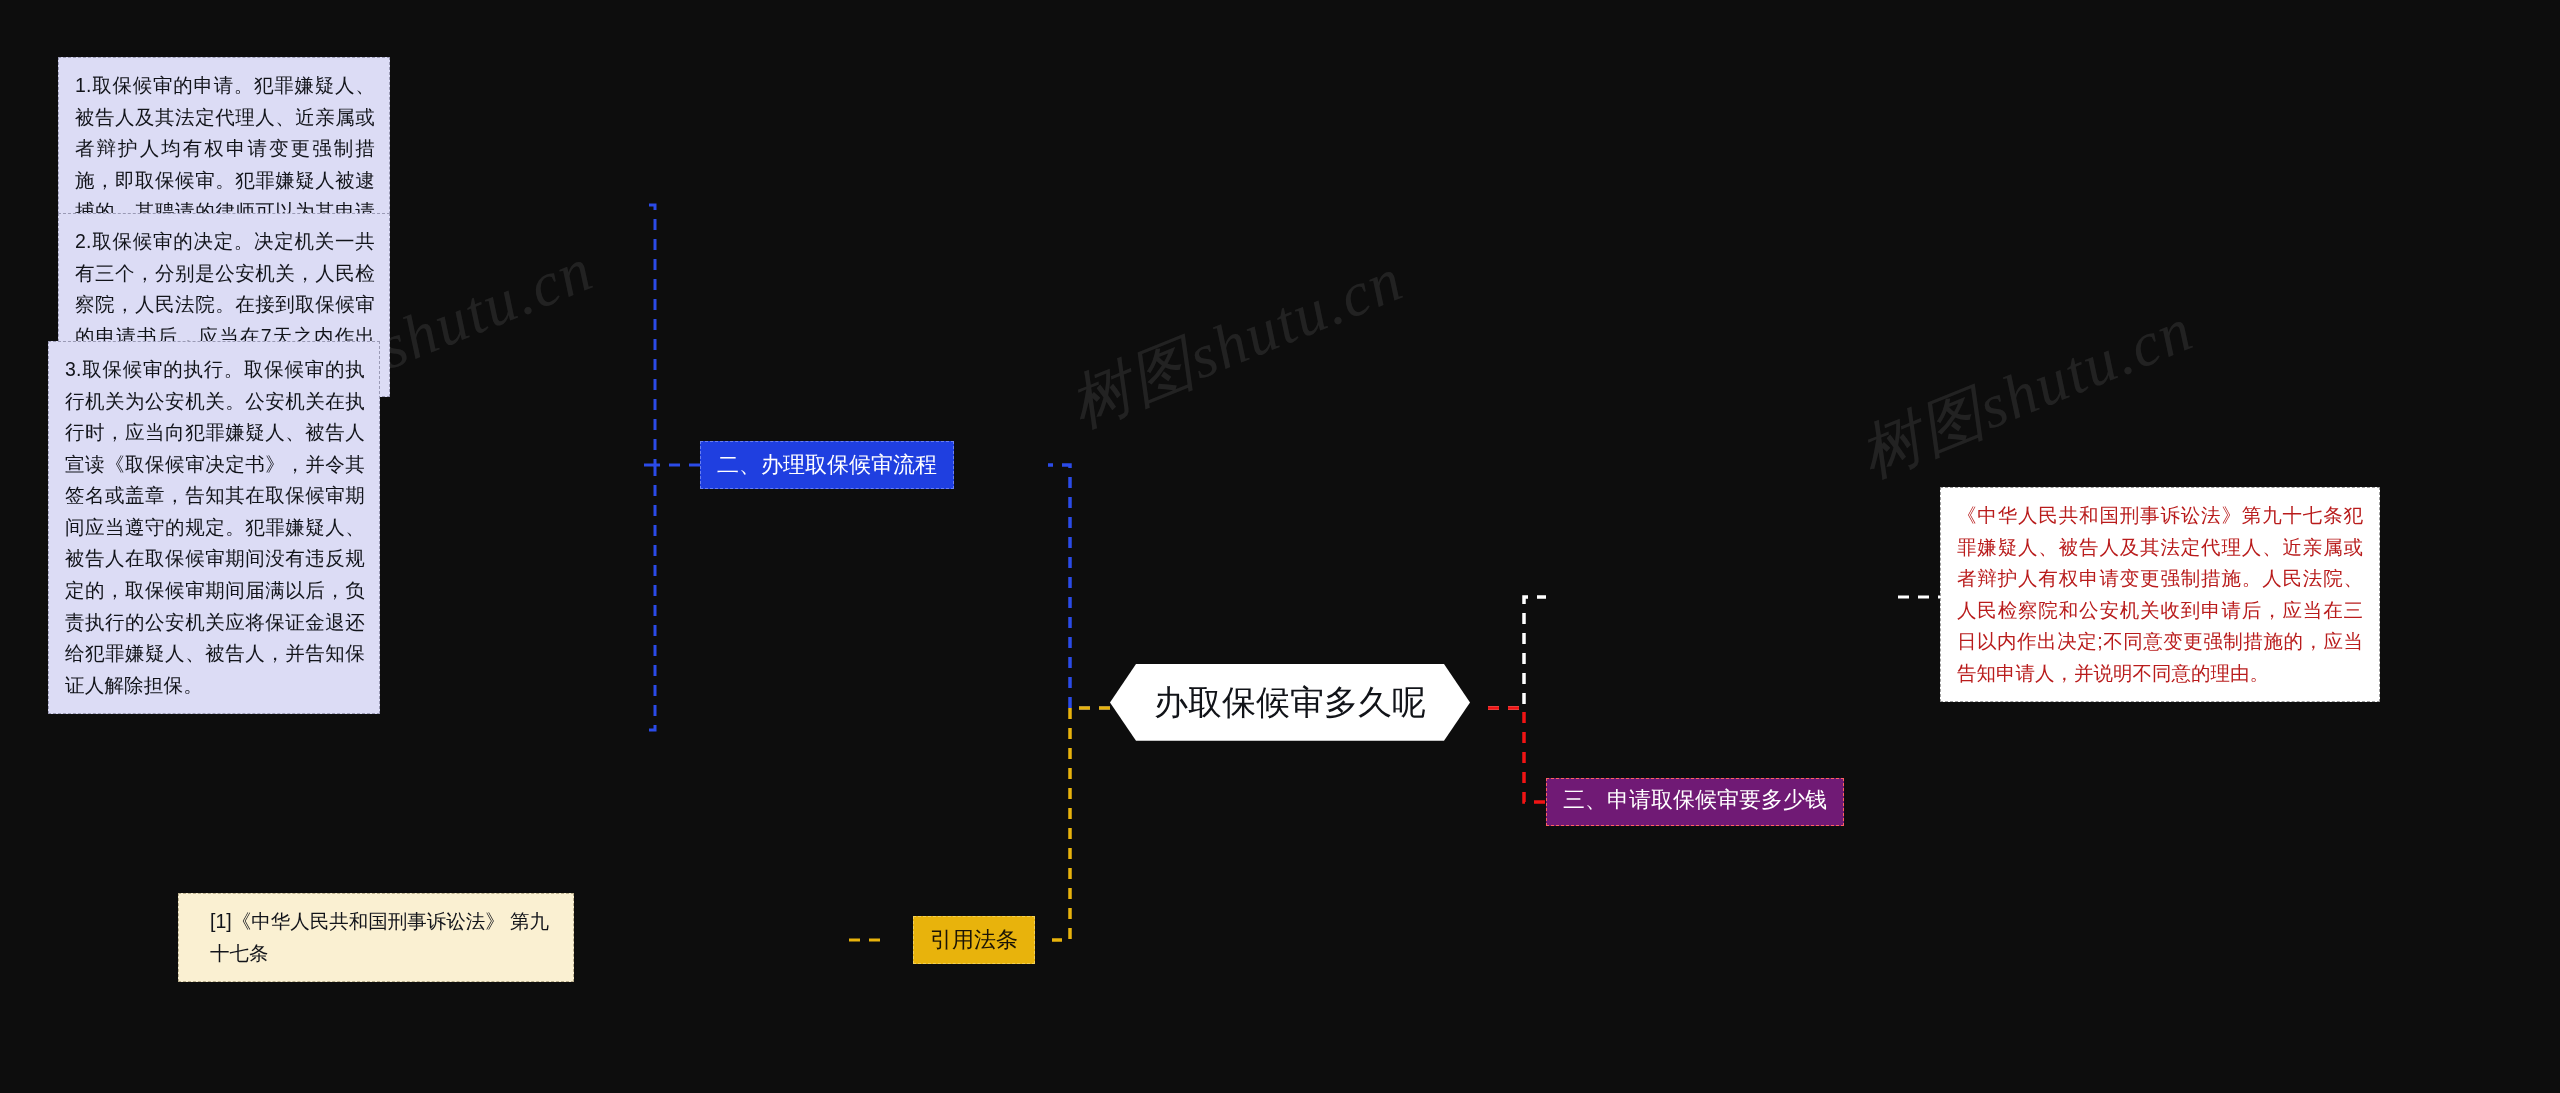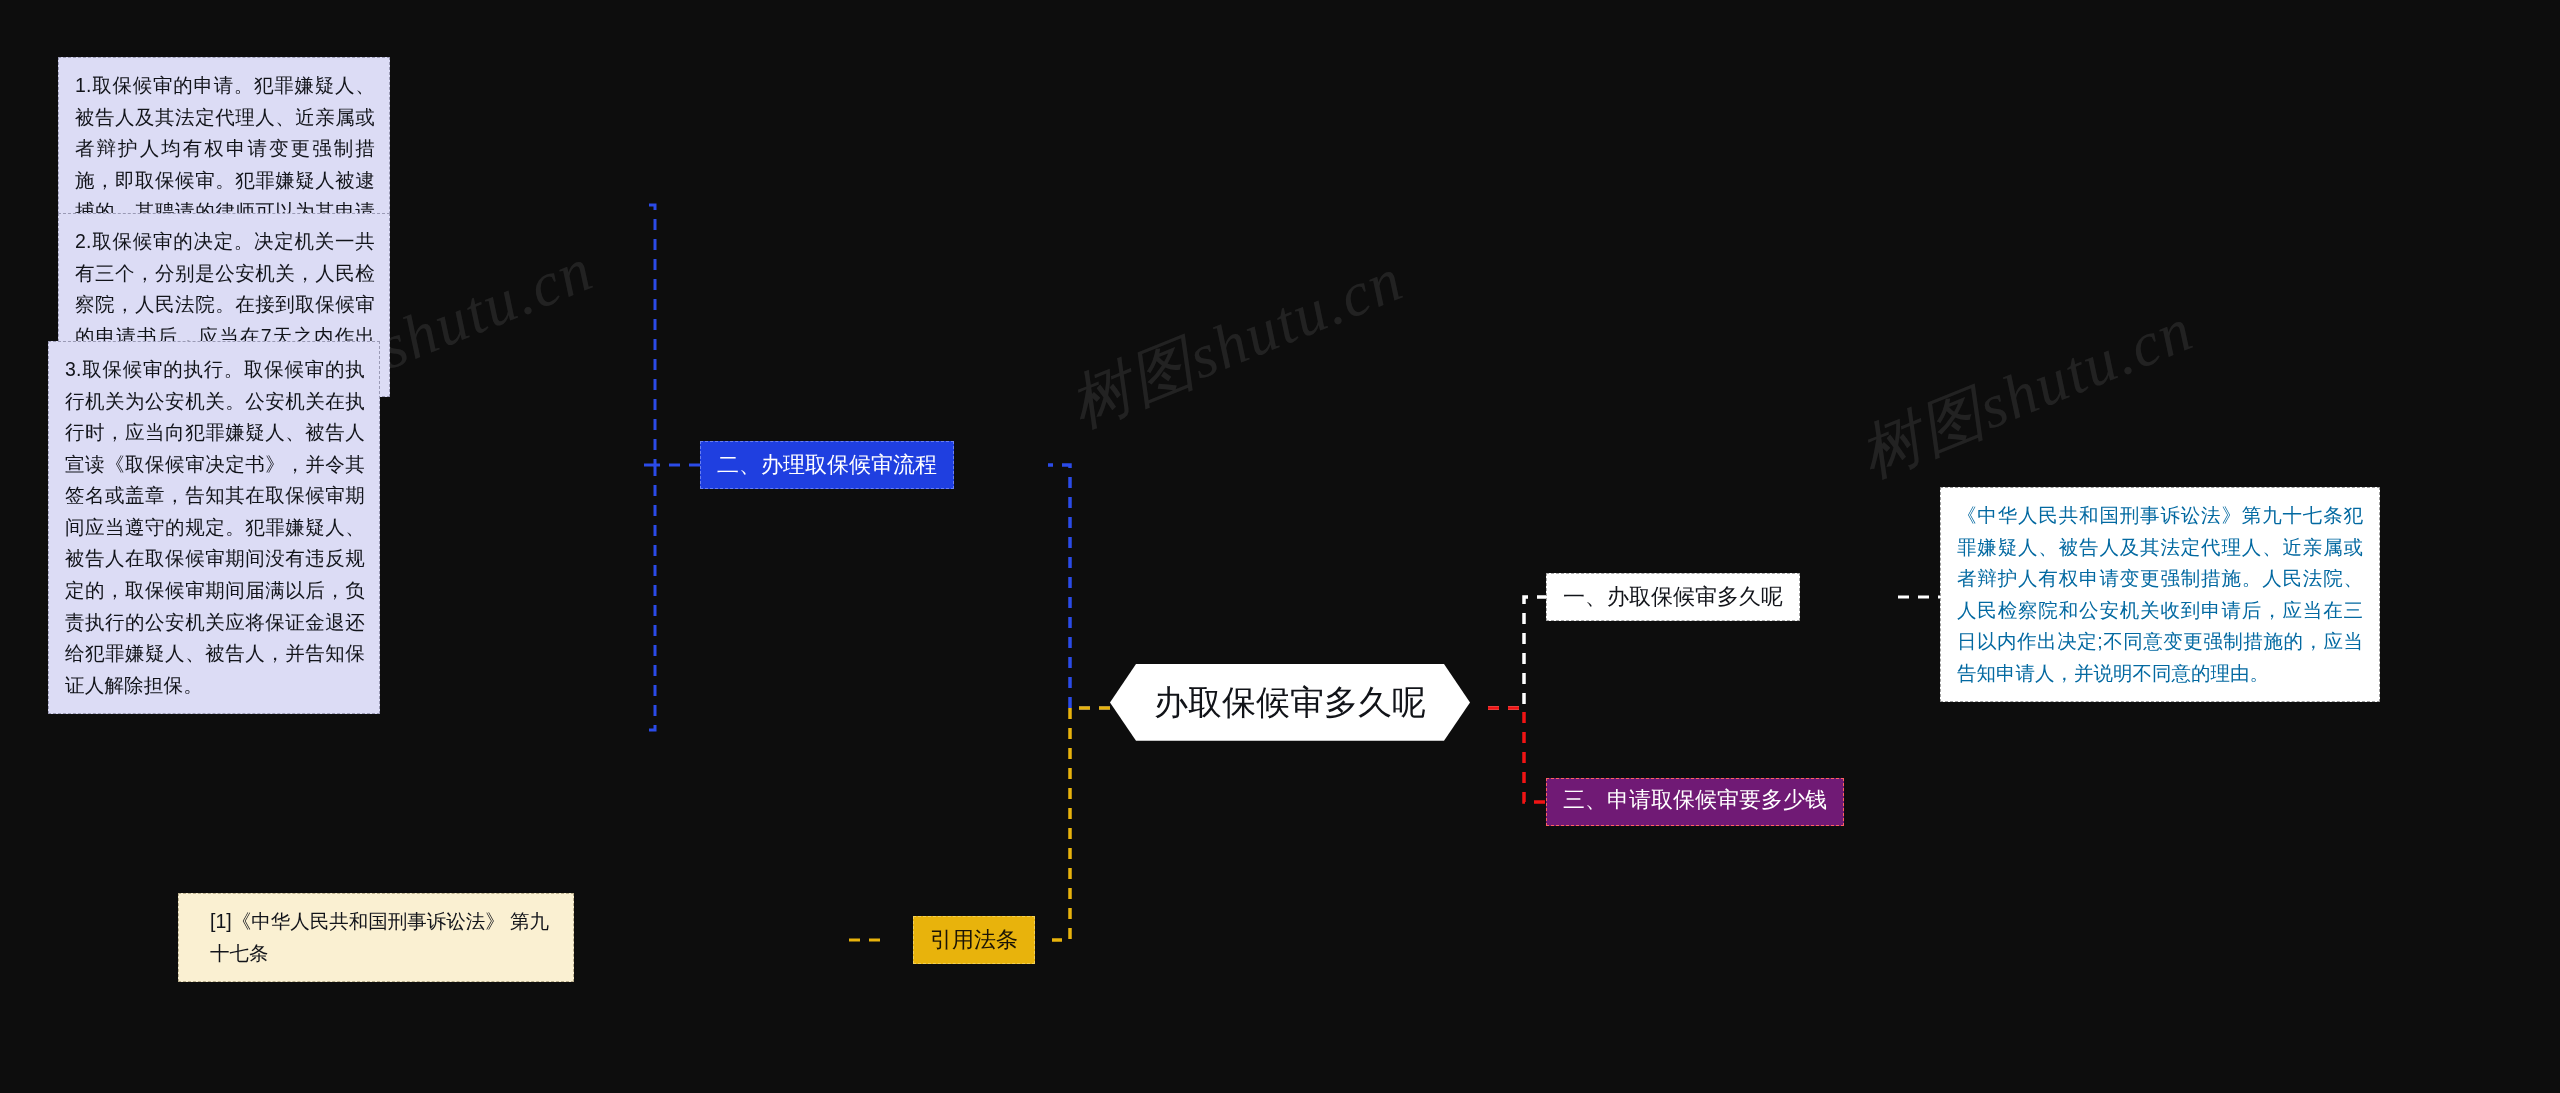--- a/index.html
+++ b/index.html
@@ -47,21 +47,21 @@
     color: #12141a;
     border: 1px dashed #b9ae8c;
     padding: 12px 14px;
     font-size: 19.5px;
     line-height: 1.62;
     text-align: left;
   }
   
   .whitebox {
     background: #ffffff;
-    color: #0369a1;
+    color: #b91c1c;
     border: 1px dashed #9d9d9d;
     padding: 12px 16px;
     font-size: 19.5px;
     line-height: 1.62;
     text-align: justify;
   }
 
   
   .branch {
     font-size: 22px;
@@ -166,23 +166,20 @@
   </div>
 
   <div class="node branch branch-yellow" style="left:880px; top:916px;">
     <span>引用法条</span>
   </div>
 
   <div class="node root" style="left:1110px; top:664px;">
     <span>办取保候审多久呢</span>
   </div>
 
-  <div class="node branch branch-white" style="left:1546px; top:573px;">
-    <span>一、办取保候审多久呢</span>
-  </div>
 
   <div class="node branch branch-red" style="left:1546px; top:778px;">
     <span>三、申请取保候审要多少钱</span>
   </div>
 
   <div class="node whitebox" style="left:1940px; top:487px; width:440px;">
     <span>《中华人民共和国刑事诉讼法》第九十七条犯罪嫌疑人、被告人及其法定代理人、近亲属或者辩护人有权申请变更强制措施。人民法院、人民检察院和公安机关收到申请后，应当在三日以内作出决定;不同意变更强制措施的，应当告知申请人，并说明不同意的理由。</span>
   </div>
 
 </div>

